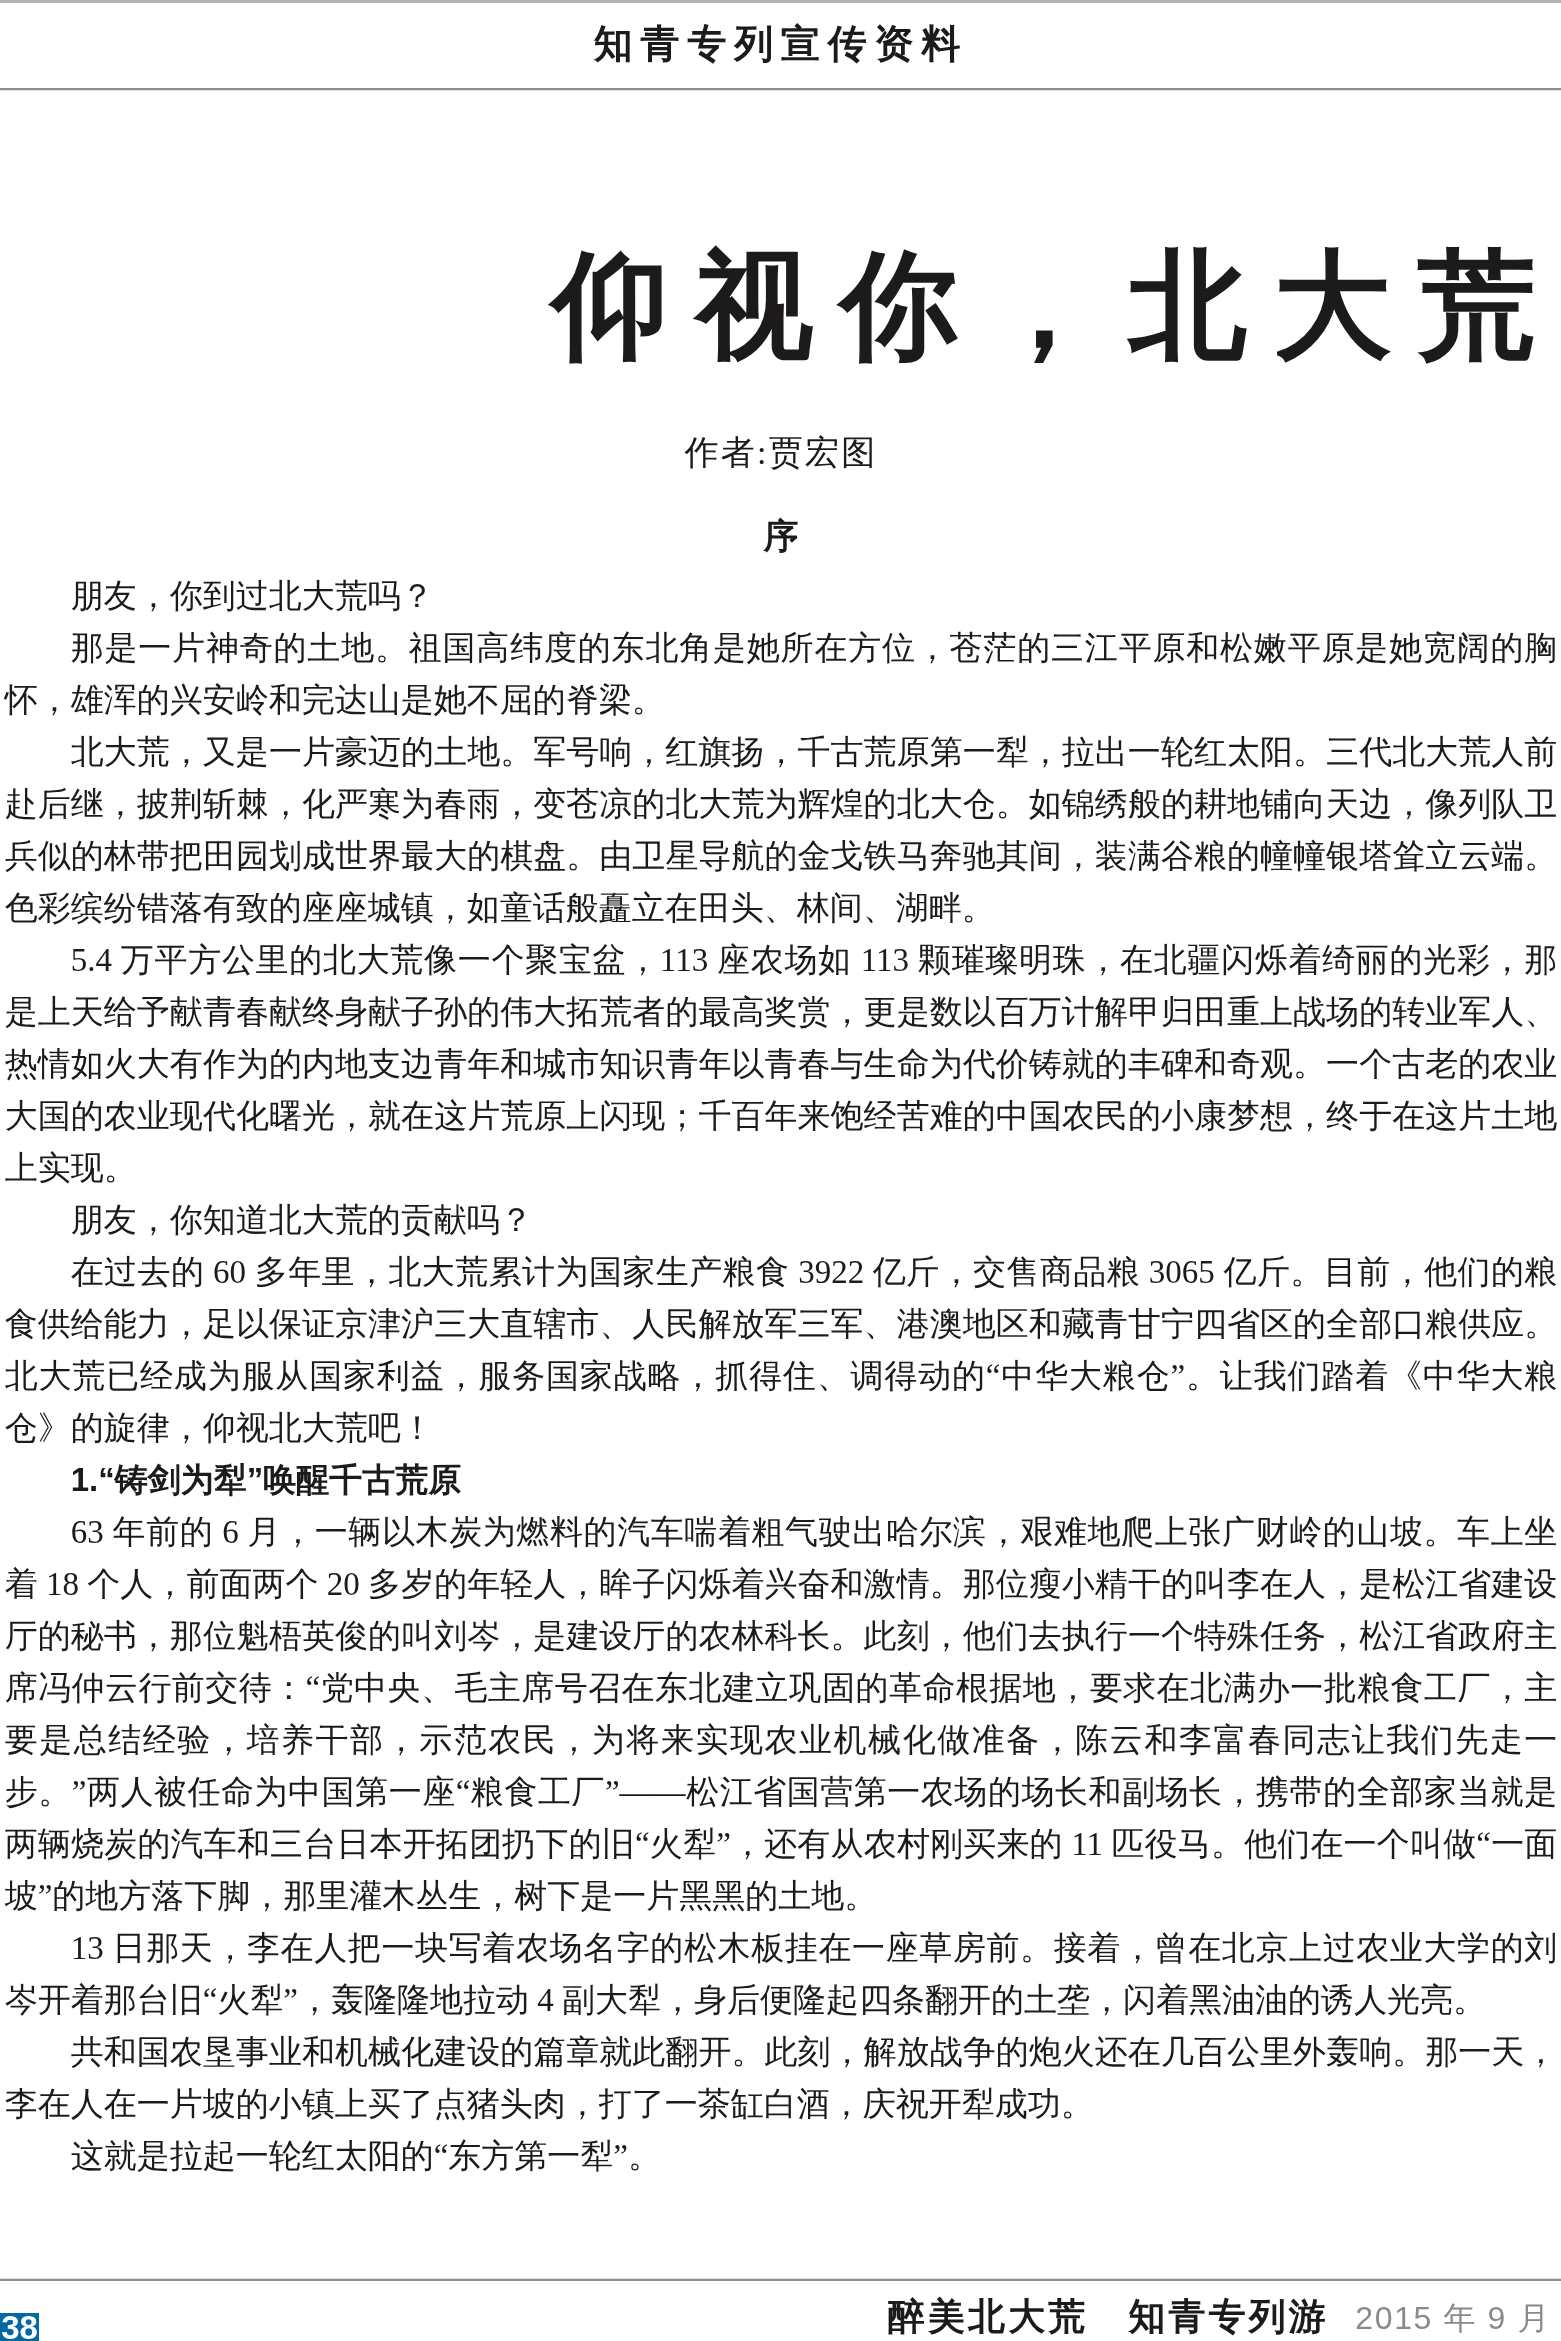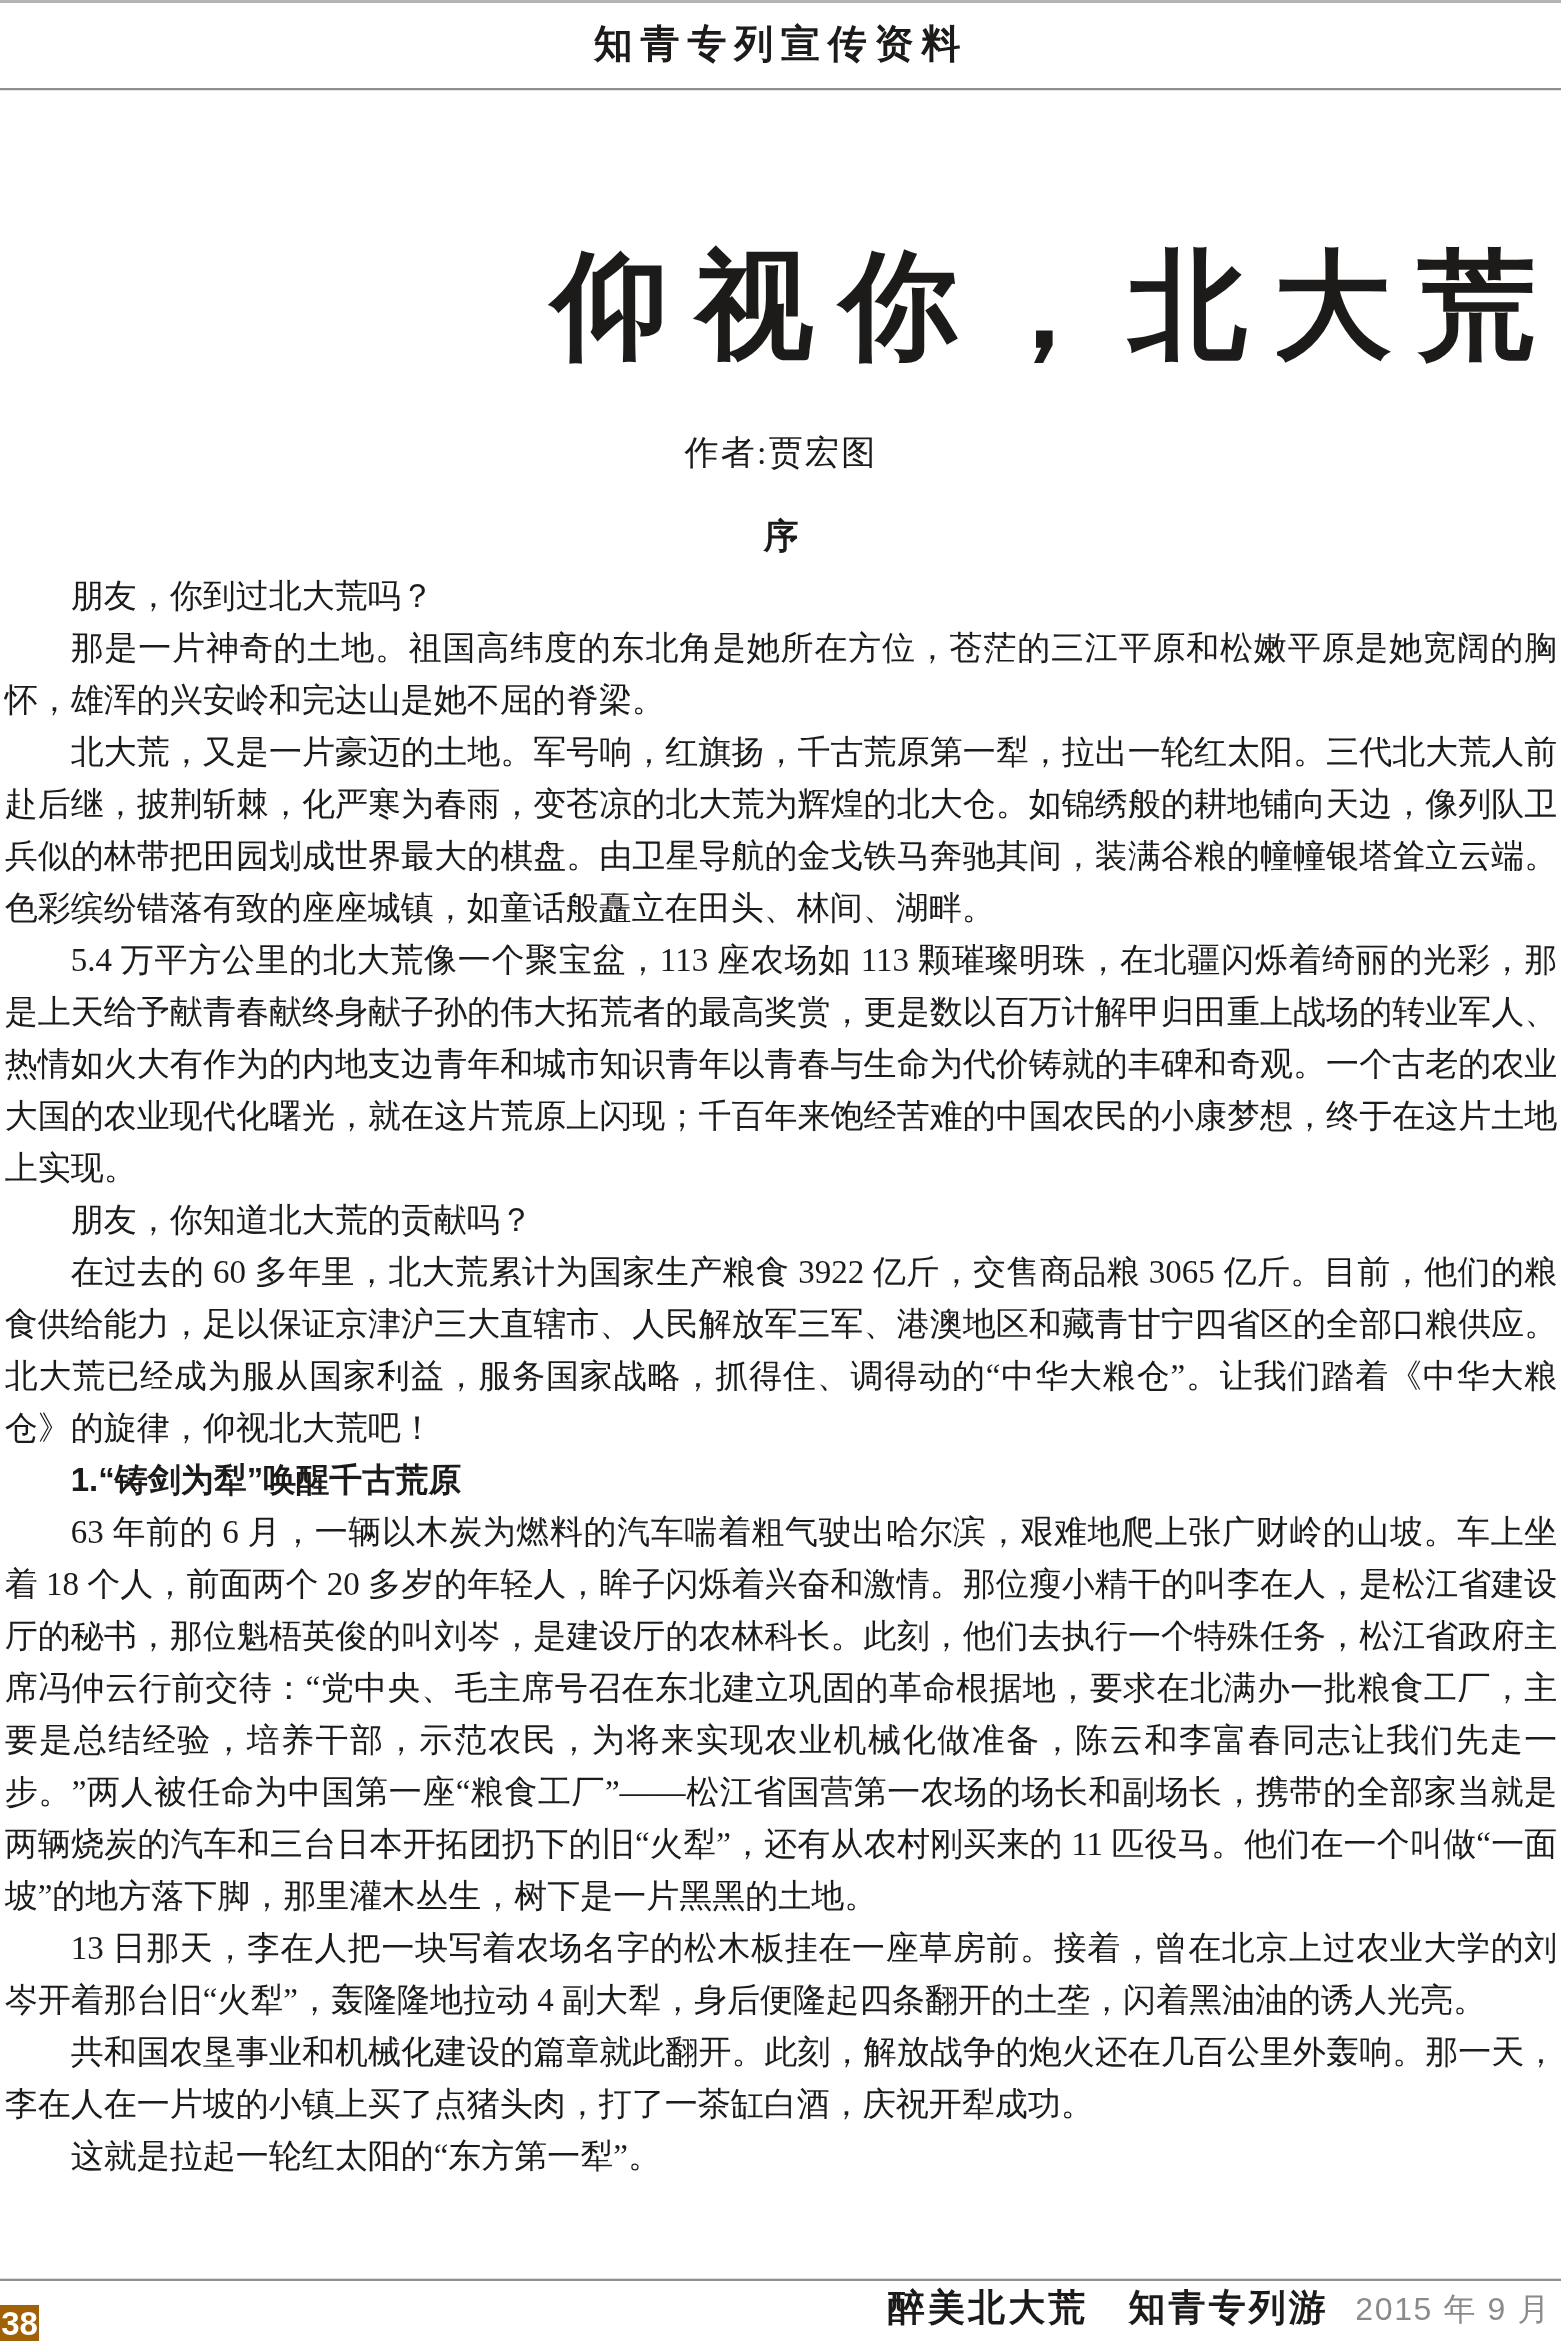--- a/index.html
+++ b/index.html
@@ -67,31 +67,31 @@
   .footer-rule {
     position: absolute; left: 0; right: 0; bottom: 61px;
     height: 2.3px; background: #8f8f8f;
     border-top: 0.8px solid #dcdcdc;
   }
   .footer-row {
     position: absolute; left: 0; right: 0; bottom: 0;
     display: flex; align-items: flex-end; justify-content: space-between;
   }
   .page-number-box {
-    width: 39px; height: 37px;
-    background: #a16207;
+    width: 39px; height: 29px;
+    background: #0369a1;
     color: #ffffff;
     font-family: "Liberation Sans", "DejaVu Sans", sans-serif;
     font-size: 33px; font-weight: 700;
     display: flex; align-items: center; justify-content: center;
   }
   .footer-right {
     display: flex; align-items: baseline;
     gap: 26.4px;
-    padding: 0 11px 9px 0;
+    padding: 0 11px 0 0;
   }
   .footer-magazine {
     font-size: 37px;
     font-weight: 700;
     letter-spacing: 3.1px;
   }
   .footer-date {
     font-size: 32px;
     color: #8a8a8a;
     font-family: "Liberation Sans", "DejaVu Sans", sans-serif;

